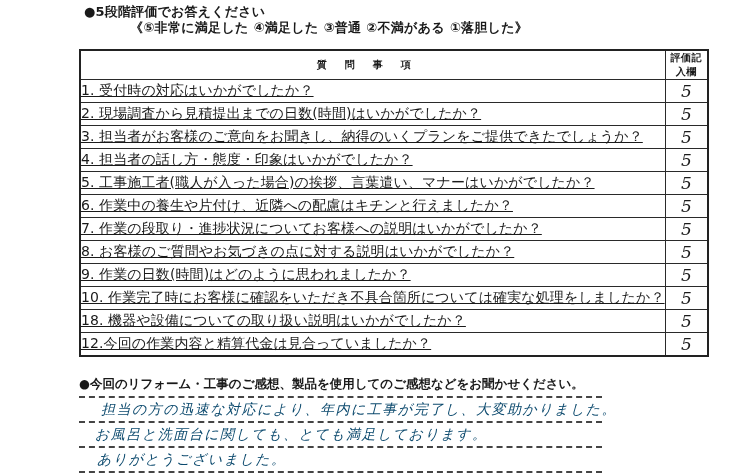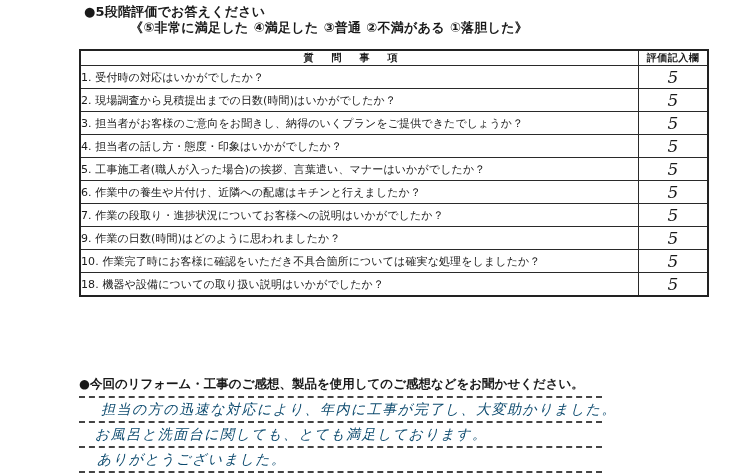--- a/index.html
+++ b/index.html
@@ -7,21 +7,21 @@
          font-family:"DejaVu Sans", sans-serif; color:#1a1a1a; }
   .title { position:absolute; left:84px; top:3px; font-size:13px; font-weight:bold; letter-spacing:0.2px; }
   .scale { position:absolute; left:130px; top:19px; font-size:13px; font-weight:bold; letter-spacing:0.3px; }
   table.survey { position:absolute; left:79px; top:49px; width:630px; border-collapse:collapse;
                  border:2px solid #222; }
   table.survey th, table.survey td { border:1.5px solid #2a2a2a; padding:0; }
   table.survey th { height:14px; font-size:10px; font-weight:bold; }
   th.q-head { letter-spacing:18px; text-align:center; padding-left:140px; }
   th.r-head { width:68px; font-size:10px; letter-spacing:0.5px; }
   table.survey td { height:22px; }
-  td.q { font-size:11px; padding-left:4px; white-space:nowrap; letter-spacing:0.1px; }
+  td.q { font-size:14px; padding-left:4px; white-space:nowrap; letter-spacing:0.1px;text-decoration:underline; }
   td.r { text-align:center; font-family:"DejaVu Serif", serif; font-style:italic; font-size:17px; }
   .comment-head { position:absolute; left:79px; top:376px; font-size:12.5px; font-weight:bold; }
   .comment-area { position:absolute; left:79px; top:396px; width:523px; }
   .line { height:23px; border-bottom:2px dashed #444; position:relative; }
   .hw { position:absolute; bottom:2px; font-family:"DejaVu Serif", serif; font-style:italic;
         font-size:14px; letter-spacing:1.5px; color:#0c4a6e; white-space:nowrap; }
   .topline { border-top:2px dashed #444; }
 </style>
 </head>
 <body>
@@ -59,29 +59,37 @@
       </tr>
     <tr>
         <td class="q">6. 作業中の養生や片付け、近隣への配慮はキチンと行えましたか？</td>
         <td class="r">5</td>
       </tr>
     <tr>
         <td class="q">7. 作業の段取り・進捗状況についてお客様への説明はいかがでしたか？</td>
         <td class="r">5</td>
       </tr>
     <tr>
+        <td class="q">8. お客様のご質問やお気づきの点に対する説明はいかがでしたか？</td>
+        <td class="r">5</td>
+      </tr>
+    <tr>
         <td class="q">9. 作業の日数(時間)はどのように思われましたか？</td>
         <td class="r">5</td>
       </tr>
     <tr>
         <td class="q">10. 作業完了時にお客様に確認をいただき不具合箇所については確実な処理をしましたか？</td>
         <td class="r">5</td>
       </tr>
     <tr>
         <td class="q">18. 機器や設備についての取り扱い説明はいかがでしたか？</td>
+        <td class="r">5</td>
+      </tr>
+    <tr>
+        <td class="q">12.今回の作業内容と精算代金は見合っていましたか？</td>
         <td class="r">5</td>
       </tr>
   </tbody>
 </table>
 
 <div class="comment-head">●今回のリフォーム・工事のご感想、製品を使用してのご感想などをお聞かせください。</div>
 <div class="comment-area topline">
   <div class="line">
     <span class="hw" style="left:22px;">担当の方の迅速な対応により、年内に工事が完了し、大変助かりました。</span>
   </div>

